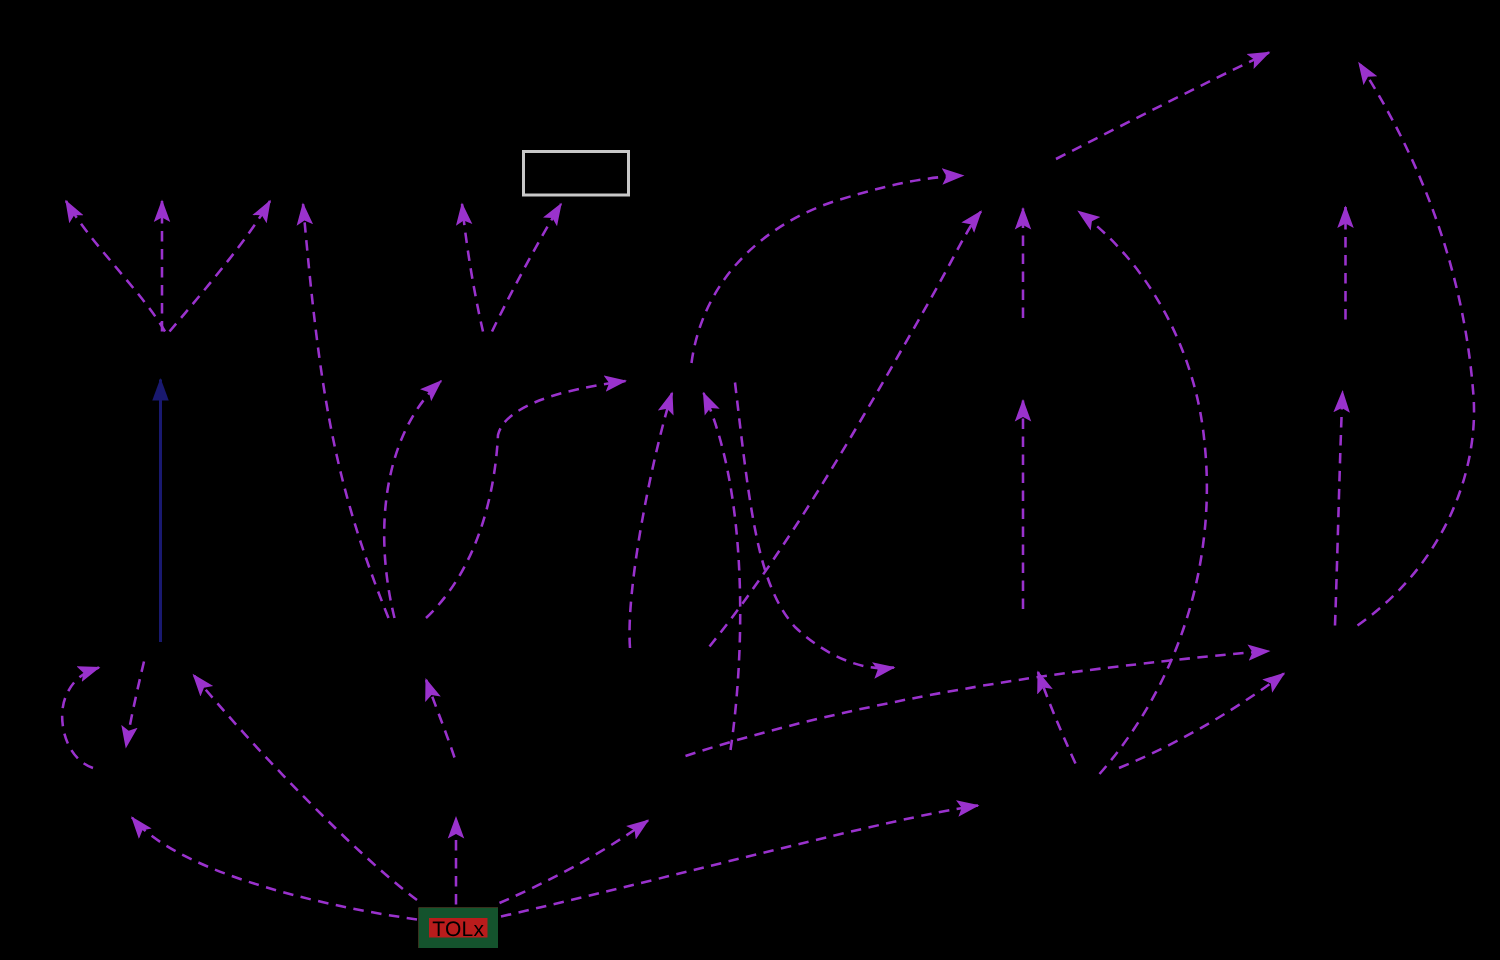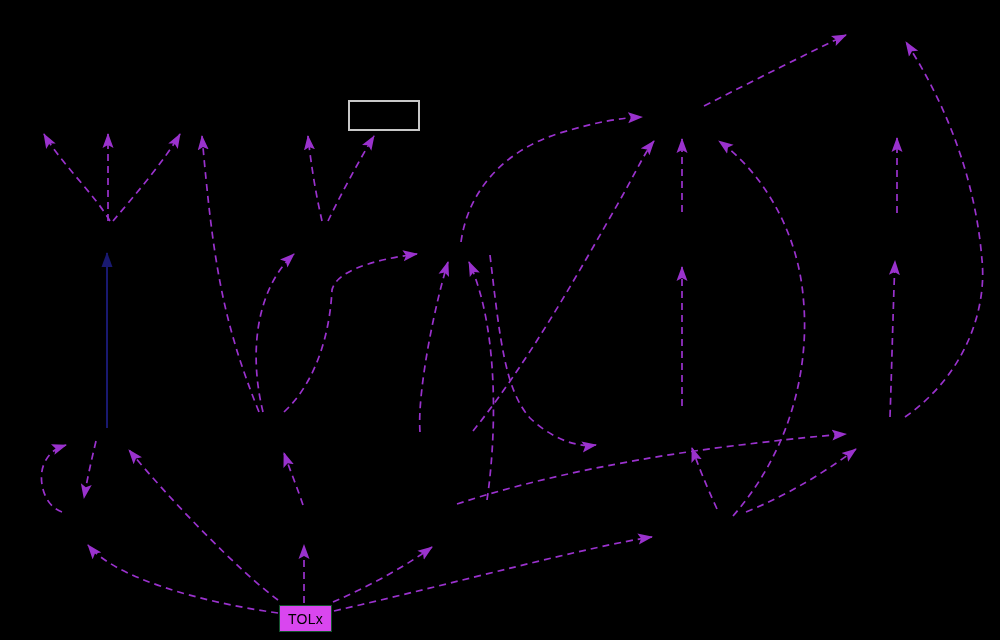--- a/index.html
+++ b/index.html
@@ -14,21 +14,21 @@
   .node-box{
     position:absolute;box-sizing:border-box;
     display:flex;align-items:center;justify-content:center;
   }
   .node-box.empty{
     left:348px;top:100px;width:72px;height:31px;
     background:transparent;border:2px solid #c8c8c8;
   }
   .node-box.current{
     left:279px;top:605px;width:53px;height:27px;
-    background:#d946ef;border:1px solid #14532d;
+    background:#b91c1c;border:7px solid #14532d;
     font-size:14px;color:#000;letter-spacing:0.2px;
   }
 </style>
 </head>
 <body style="background: rgb(0, 0, 0);">
 
 <div class="graph-stage">
 
   <svg class="edges" width="1000" height="640" viewBox="0 0 1000 640" id="edge-svg">
     <defs>

